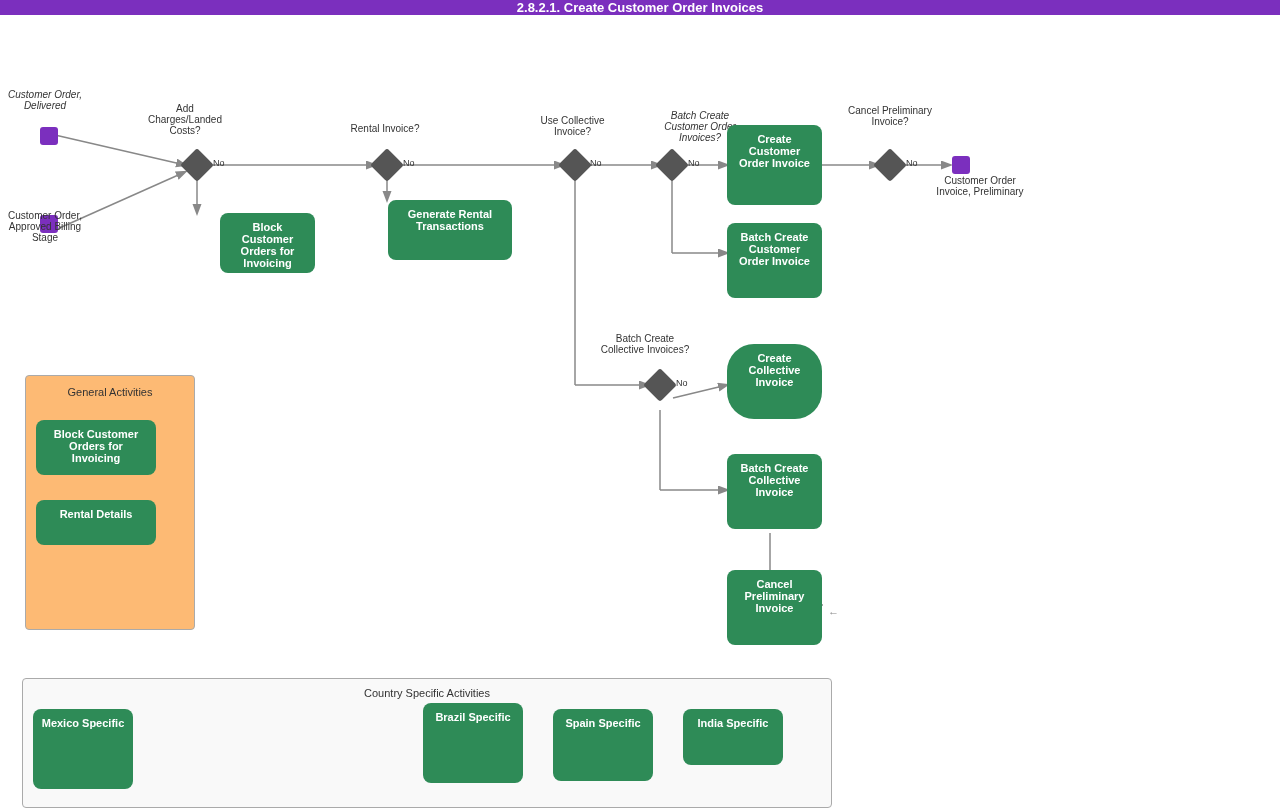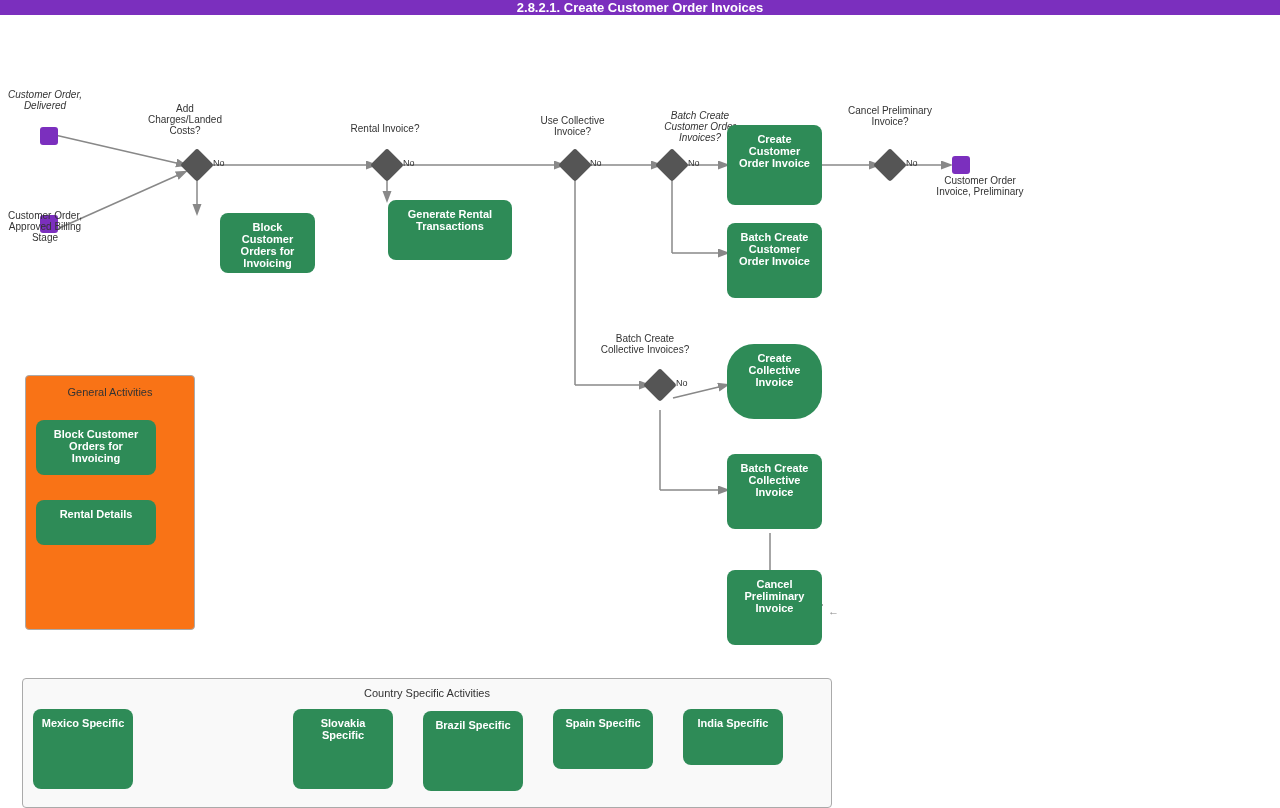--- a/index.html
+++ b/index.html
@@ -53,21 +53,21 @@
       height: 18px;
       background: #7B2FBE;
       border-radius: 3px;
     }
     
     
     .legend-box {
       position: absolute;
       border: 1px solid #aaa;
       border-radius: 4px;
-      background: #f97316;
+      background: #fdba74;
     }
     
     
     .country-box {
       position: absolute;
       border: 1px solid #aaa;
       border-radius: 4px;
       background: #f9f9f9;
     }
     
@@ -223,27 +223,24 @@
       <span>Rental Details</span>
     </div>
   </div>
 
   <div class="country-box" style="left:22px; top:663px; width:810px; height:130px; padding:8px;">
     <div class="country-activities-label" style="position:relative; left:0; top:0; width:100%; font-size:11px; margin-bottom:8px;">Country Specific Activities</div>
 
     <div class="activity-box" style="position:absolute; left:35px; top:695px; width:100px; height:80px; left:10px; top:30px;">
       <span>Mexico Specific</span>
     </div>
-    <div class="activity-box" style="position:absolute; left:270px; top:30px; width:100px; height:80px;">
-      <span>Slovakia Specific</span>
-    </div>
-    <div class="activity-box" style="position:absolute; left:400px; top:32px; width:100px; height:80px;">
+    <div class="activity-box" style="position:absolute; left:400px; top:24px; width:100px; height:80px;">
       <span>Brazil Specific</span>
     </div>
-    <div class="activity-box" style="position:absolute; left:530px; top:30px; width:100px; height:60px;">
+    <div class="activity-box" style="position:absolute; left:530px; top:30px; width:100px; height:72px;">
       <span>Spain Specific</span>
     </div>
     <div class="activity-box" style="position:absolute; left:660px; top:30px; width:100px; height:56px;">
       <span>India Specific</span>
     </div>
   </div>
 
 </div>
 
 </body></html>

